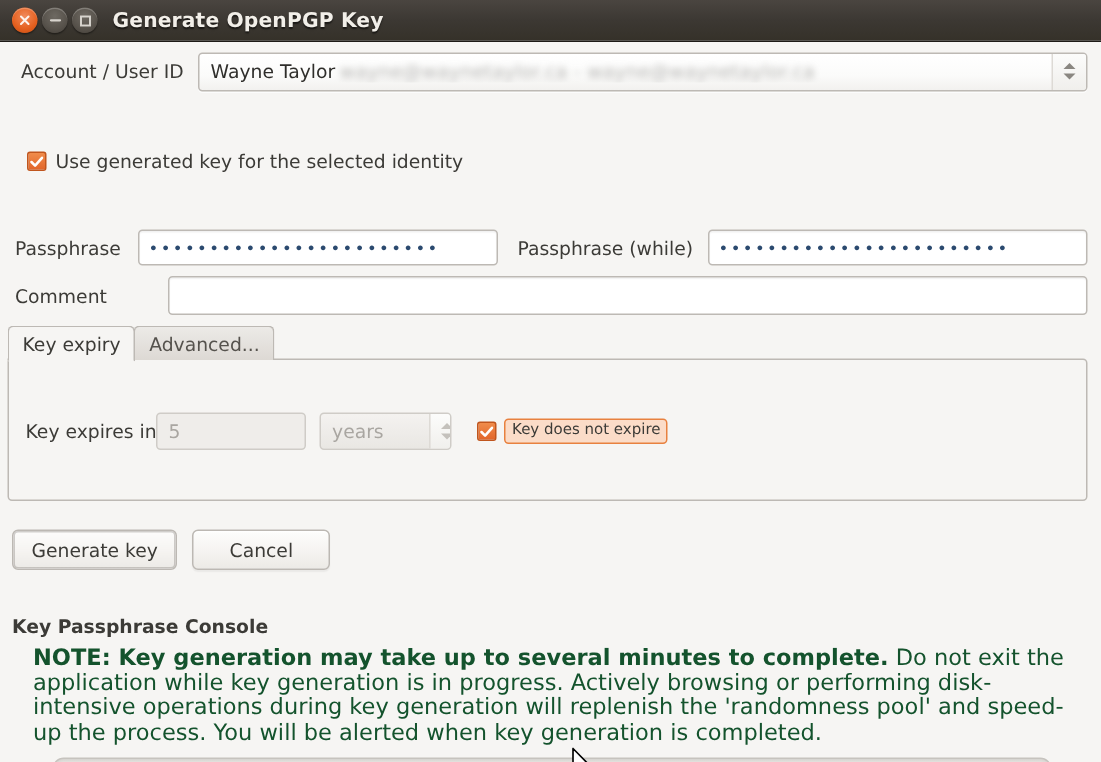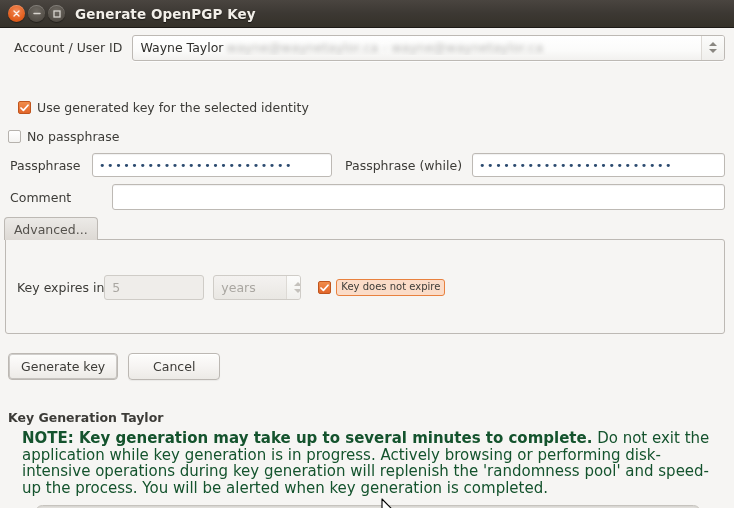--- a/index.html
+++ b/index.html
@@ -419,24 +419,20 @@
 
   <div class="chk-row" id="identity-chk">
     <span class="cb cb-on">
       <svg width="9" height="8" viewBox="0 0 9 8">
           <path d="M1 4 L3.4 6.4 L8 1.2" stroke="#ffffff" stroke-width="1.7" fill="none" stroke-linecap="round" stroke-linejoin="round"></path>
         </svg>
     </span>
     <span class="label">Use generated key for the selected identity</span>
   </div>
 
-  <div class="chk-row" id="nopass-chk">
-    <span class="cb cb-off"></span>
-    <span class="label">No passphrase</span>
-  </div>
 
   <div class="pp-row">
     <span class="label pp-label">Passphrase</span>
     <div class="input" id="pp1">
       <span class="dots">••••••••••••••••••••••••</span>
     </div>
     <span class="label pp2-label">Passphrase (while)</span>
     <div class="input" id="pp2">
       <span class="dots">••••••••••••••••••••••••</span>
     </div>
@@ -444,20 +440,23 @@
 
   <div class="cmt-row">
     <span class="label cmt-label">Comment</span>
     <div class="input" id="comment-input" title="">
       <span class="dots"></span>
     </div>
   </div>
 
   <div class="tabs">
     <div class="tabstrip">
+      <div class="tab tab-active">
+        <span>Key expiry</span>
+      </div>
       <div class="tab tab-inactive">
         <span>Advanced...</span>
       </div>
     </div>
     <div class="tabpanel">
       <div class="expiry-row">
         <span class="label expiry-label">Key expires in</span>
         <div class="input-dim">
           <span>5</span>
         </div>
@@ -482,21 +481,21 @@
 
   <div class="btnbar">
     <div class="btn btn-focus">
       <span>Generate key</span>
     </div>
     <div class="btn">
       <span>Cancel</span>
     </div>
   </div>
 
-  <div class="console-title">Key Generation Taylor</div>
+  <div class="console-title">Key Passphrase Console</div>
   <div class="console-body">
     <b>NOTE: Key generation may take up to several minutes to complete.</b><span> Do not exit the application while key generation is in progress. Actively browsing or performing disk-intensive operations during key generation will replenish the 'randomness pool' and speed-up the process. You will be alerted when key generation is completed.</span>
   </div>
 
   <div class="progress"></div>
 
   <svg class="cursor" viewBox="0 0 14 22">
     <path d="M1 1 L1 16.5 L4.7 13.2 L7.2 19.2 L9.6 18.2 L7.1 12.4 L12 12.2 Z" fill="#ffffff" stroke="#000000" stroke-width="1.1" stroke-linejoin="round"></path>
   </svg>
 

